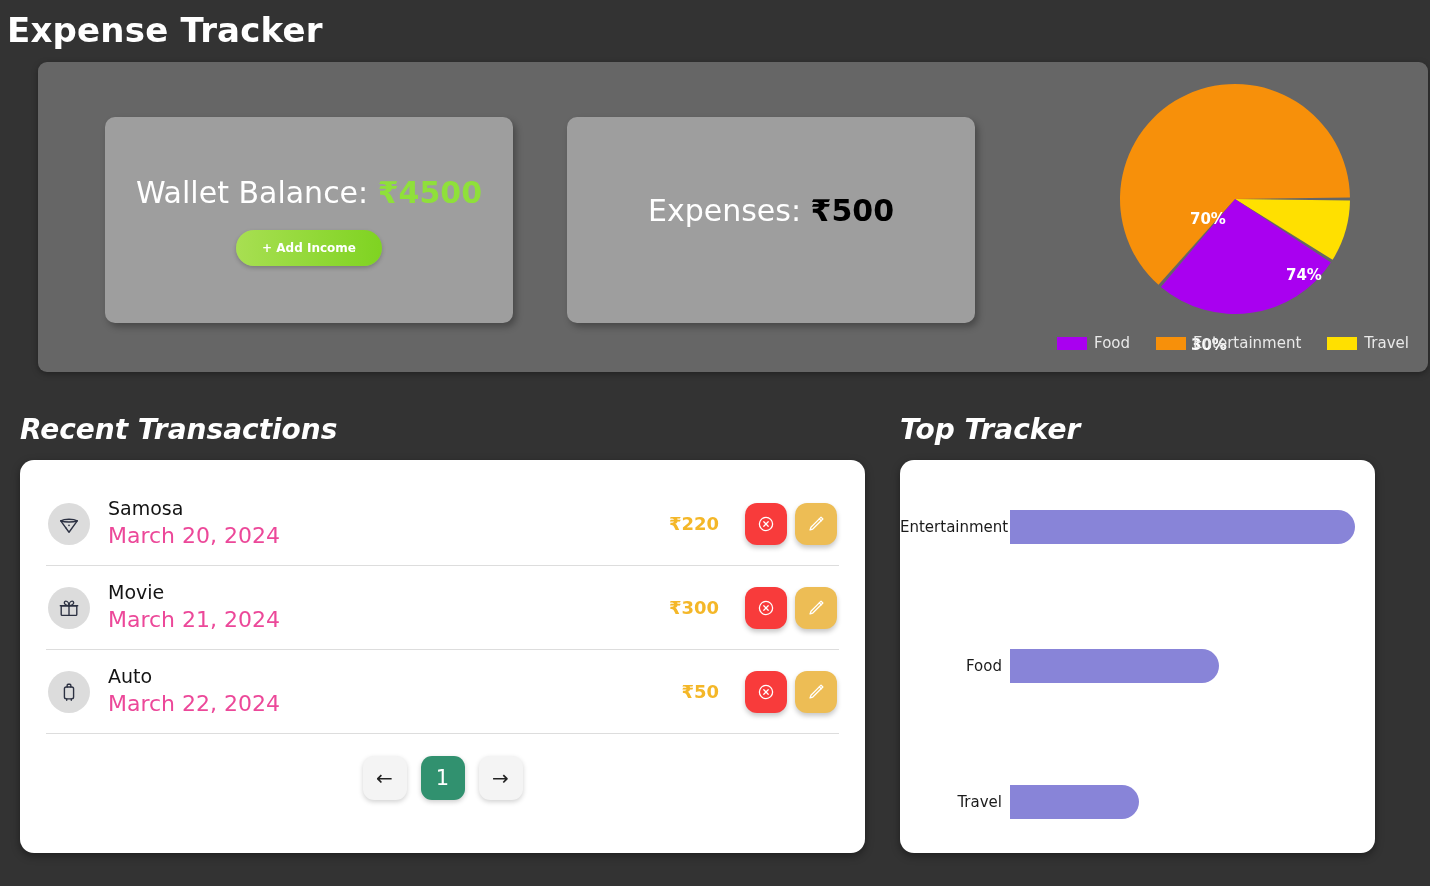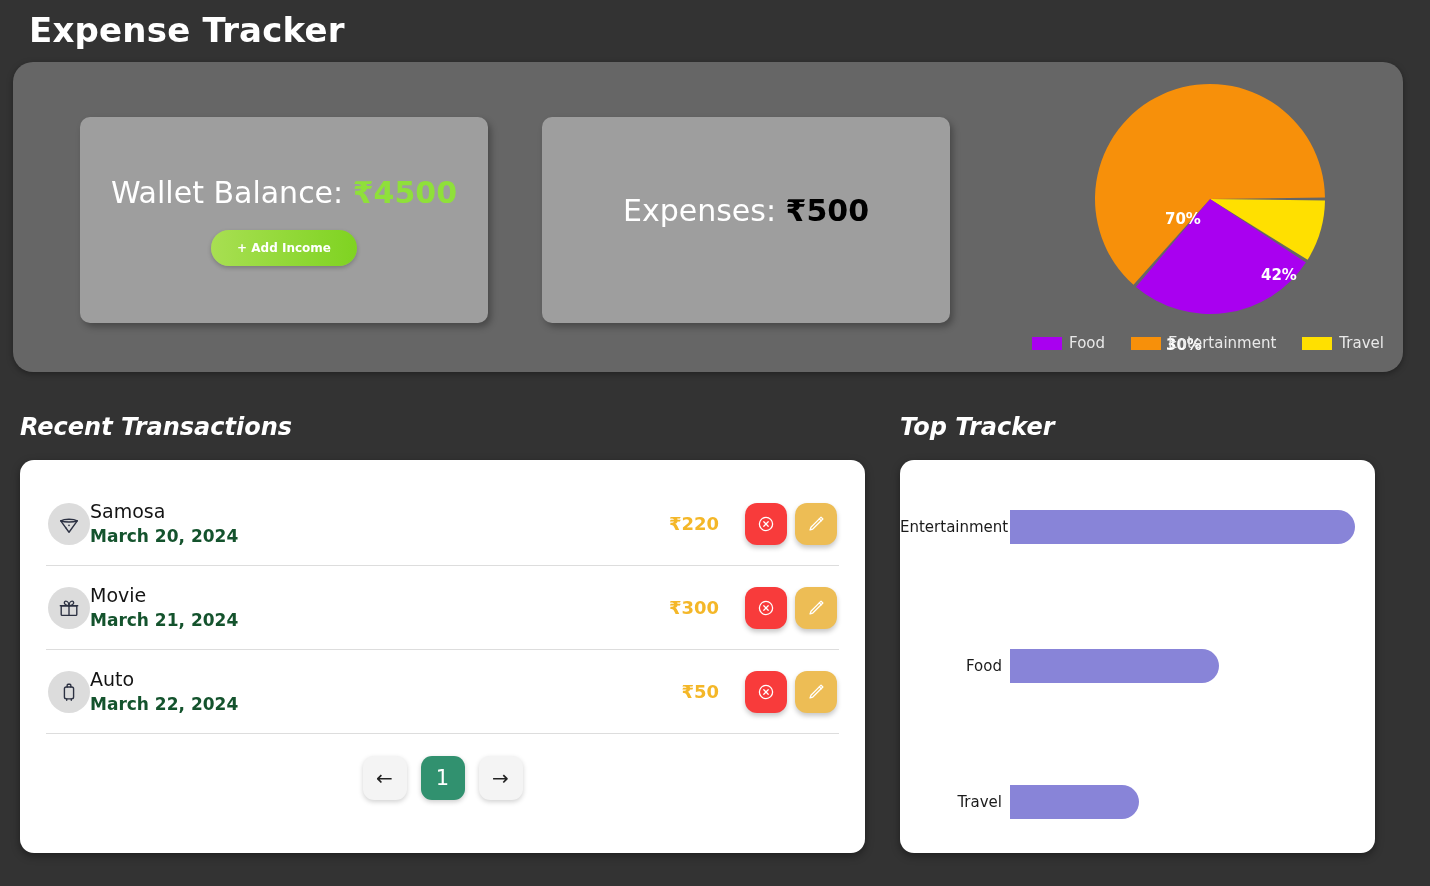--- a/index.html
+++ b/index.html
@@ -6,30 +6,30 @@
   html, body {
     width: 1430px; height: 886px;
     background: #333333;
     font-family: "DejaVu Sans", "Liberation Sans", sans-serif;
     overflow: hidden;
   }
   .page { position: relative; width: 1430px; height: 886px; }
 
   
   .app-title {
-    position: absolute; left: 29px; top: 10px;
+    position: absolute; left: 7px; top: 10px;
     font-size: 34px; font-weight: bold; color: #ffffff;
     letter-spacing: 0.2px;
   }
 
   
   .summary-panel {
-    position: absolute; left: 13px; top: 62px;
+    position: absolute; left: 38px; top: 62px;
     width: 1390px; height: 310px;
-    background: #666666; border-radius: 20px;
+    background: #666666; border-radius: 9px;
     box-shadow: 0 2px 6px rgba(0,0,0,0.35);
   }
   .summary-card {
     position: absolute; top: 55px;
     width: 408px; height: 206px;
     background: #9e9e9e; border-radius: 10px;
     box-shadow: 3px 4px 7px rgba(0,0,0,0.30);
     display: flex; flex-direction: column;
     align-items: center; justify-content: center;
   }
@@ -65,21 +65,21 @@
   .pie-legend {
     position: absolute; left: 0; top: 272px; width: 390px;
     display: flex; justify-content: center; align-items: center; gap: 26px;
   }
   .legend-item { display: flex; align-items: center; gap: 7px; }
   .legend-swatch { width: 30px; height: 13px; display: inline-block; }
   .legend-label { color: #e9e9e9; font-size: 15px; }
 
   
   .section-title {
-    position: absolute; font-size: 24px; font-weight: bold; font-style: italic;
+    position: absolute; font-size: 28px; font-weight: bold; font-style: italic;
     color: #ffffff;
   }
   .title-transactions { left: 20px; top: 413px; }
   .title-top-expenses { left: 900px; top: 413px; }
 
   
   .tx-card {
     position: absolute; left: 20px; top: 460px;
     width: 845px; height: 393px;
     background: #ffffff; border-radius: 14px;
@@ -89,23 +89,23 @@
   .tx-row {
     display: flex; align-items: center;
     height: 84px; border-bottom: 1px solid #dddddd;
     padding: 0 2px;
   }
   .tx-icon {
     width: 42px; height: 42px; border-radius: 50%;
     background: #dcdcdc; flex: 0 0 42px;
     display: flex; align-items: center; justify-content: center;
   }
-  .tx-text { flex: 1 1 auto; }
+  .tx-text { margin-left: 18px; flex: 1 1 auto; }
   .tx-title { font-size: 19px; color: #141414; line-height: 1.35; }
-  .tx-date  { font-size: 17px; color: #14532d; line-height: 1.35; font-weight: bold; }
+  .tx-date  { font-size: 22px; color: #ec4899; line-height: 1.35; }
   .tx-amount {
     font-size: 18px; font-weight: bold; color: #f4b728;
     margin-right: 18px; white-space: nowrap;
   }
   .act-btn {
     width: 42px; height: 42px; border: none; cursor: pointer;
     border-radius: 12px; margin-left: 8px;
     display: flex; align-items: center; justify-content: center;
     box-shadow: 0 3px 5px rgba(0,0,0,0.22);
   }
@@ -178,21 +178,21 @@
 
     <div class="pie-wrap">
       <svg class="pie-svg" width="390" height="250" viewBox="0 0 390 250">
         <g id="pie-slices">
             <path d="M 197 125 L 311.99 126.61 A 115 115 0 0 1 294.60 185.82 Z" fill="#ffe000"></path>
             <path d="M 197 125 L 292.87 188.52 A 115 115 0 0 1 122.91 212.95 Z" fill="#a900f0"></path>
             <path d="M 197 125 L 120.48 210.85 A 115 115 0 1 1 311.99 123.39 Z" fill="#f7900a"></path>
           </g>
       </svg>
       <div class="pie-pct pct-ent">70%</div>
-      <div class="pie-pct pct-travel">42%</div>
+      <div class="pie-pct pct-travel">74%</div>
       <div class="pie-pct pct-food">30%</div>
 
       <div class="pie-legend">
         <div class="legend-item">
           <span class="legend-swatch" style="background:#a900f0"></span>
           <span class="legend-label">Food</span>
         </div>
         <div class="legend-item">
           <span class="legend-swatch" style="background:#f7900a"></span>
           <span class="legend-label">Entertainment</span>

